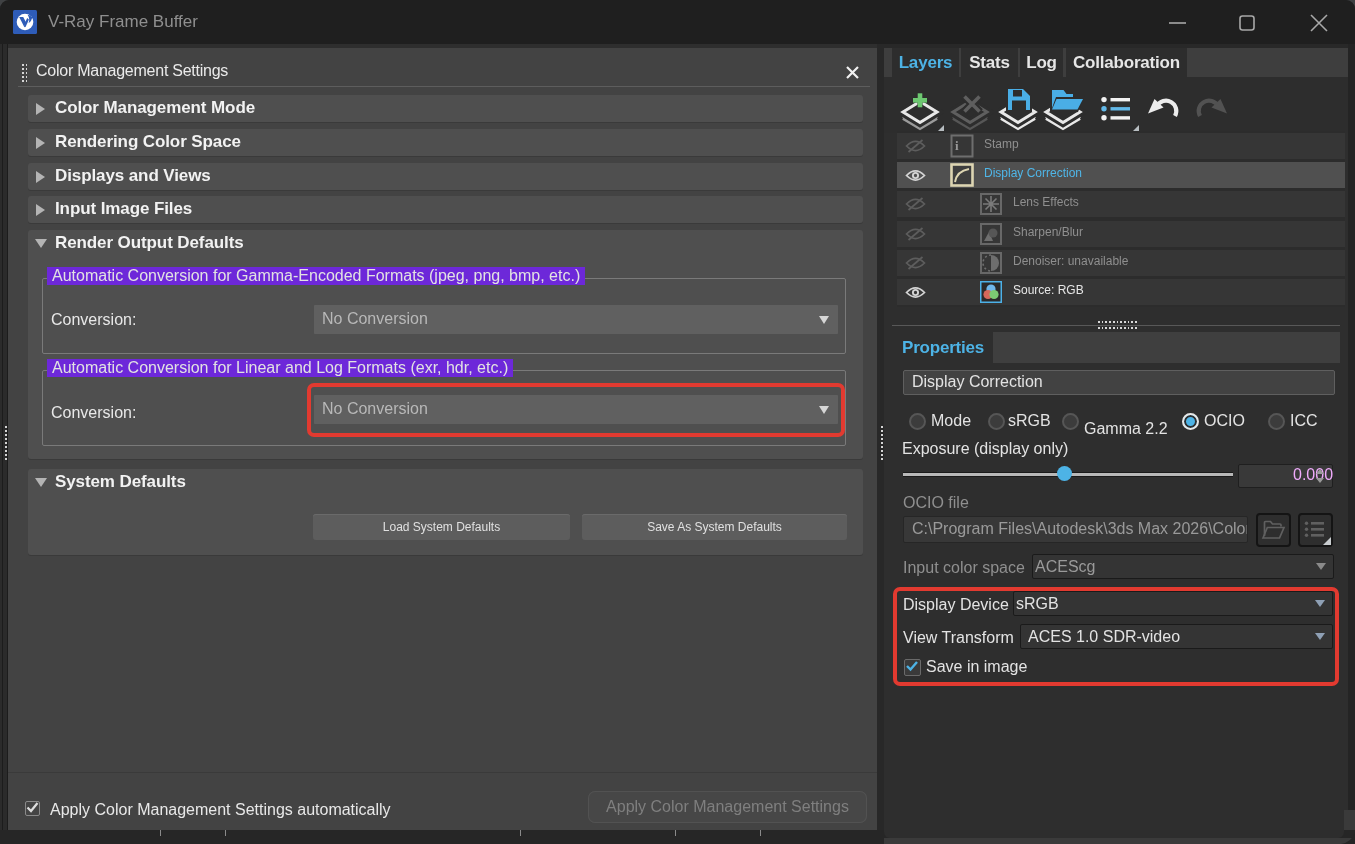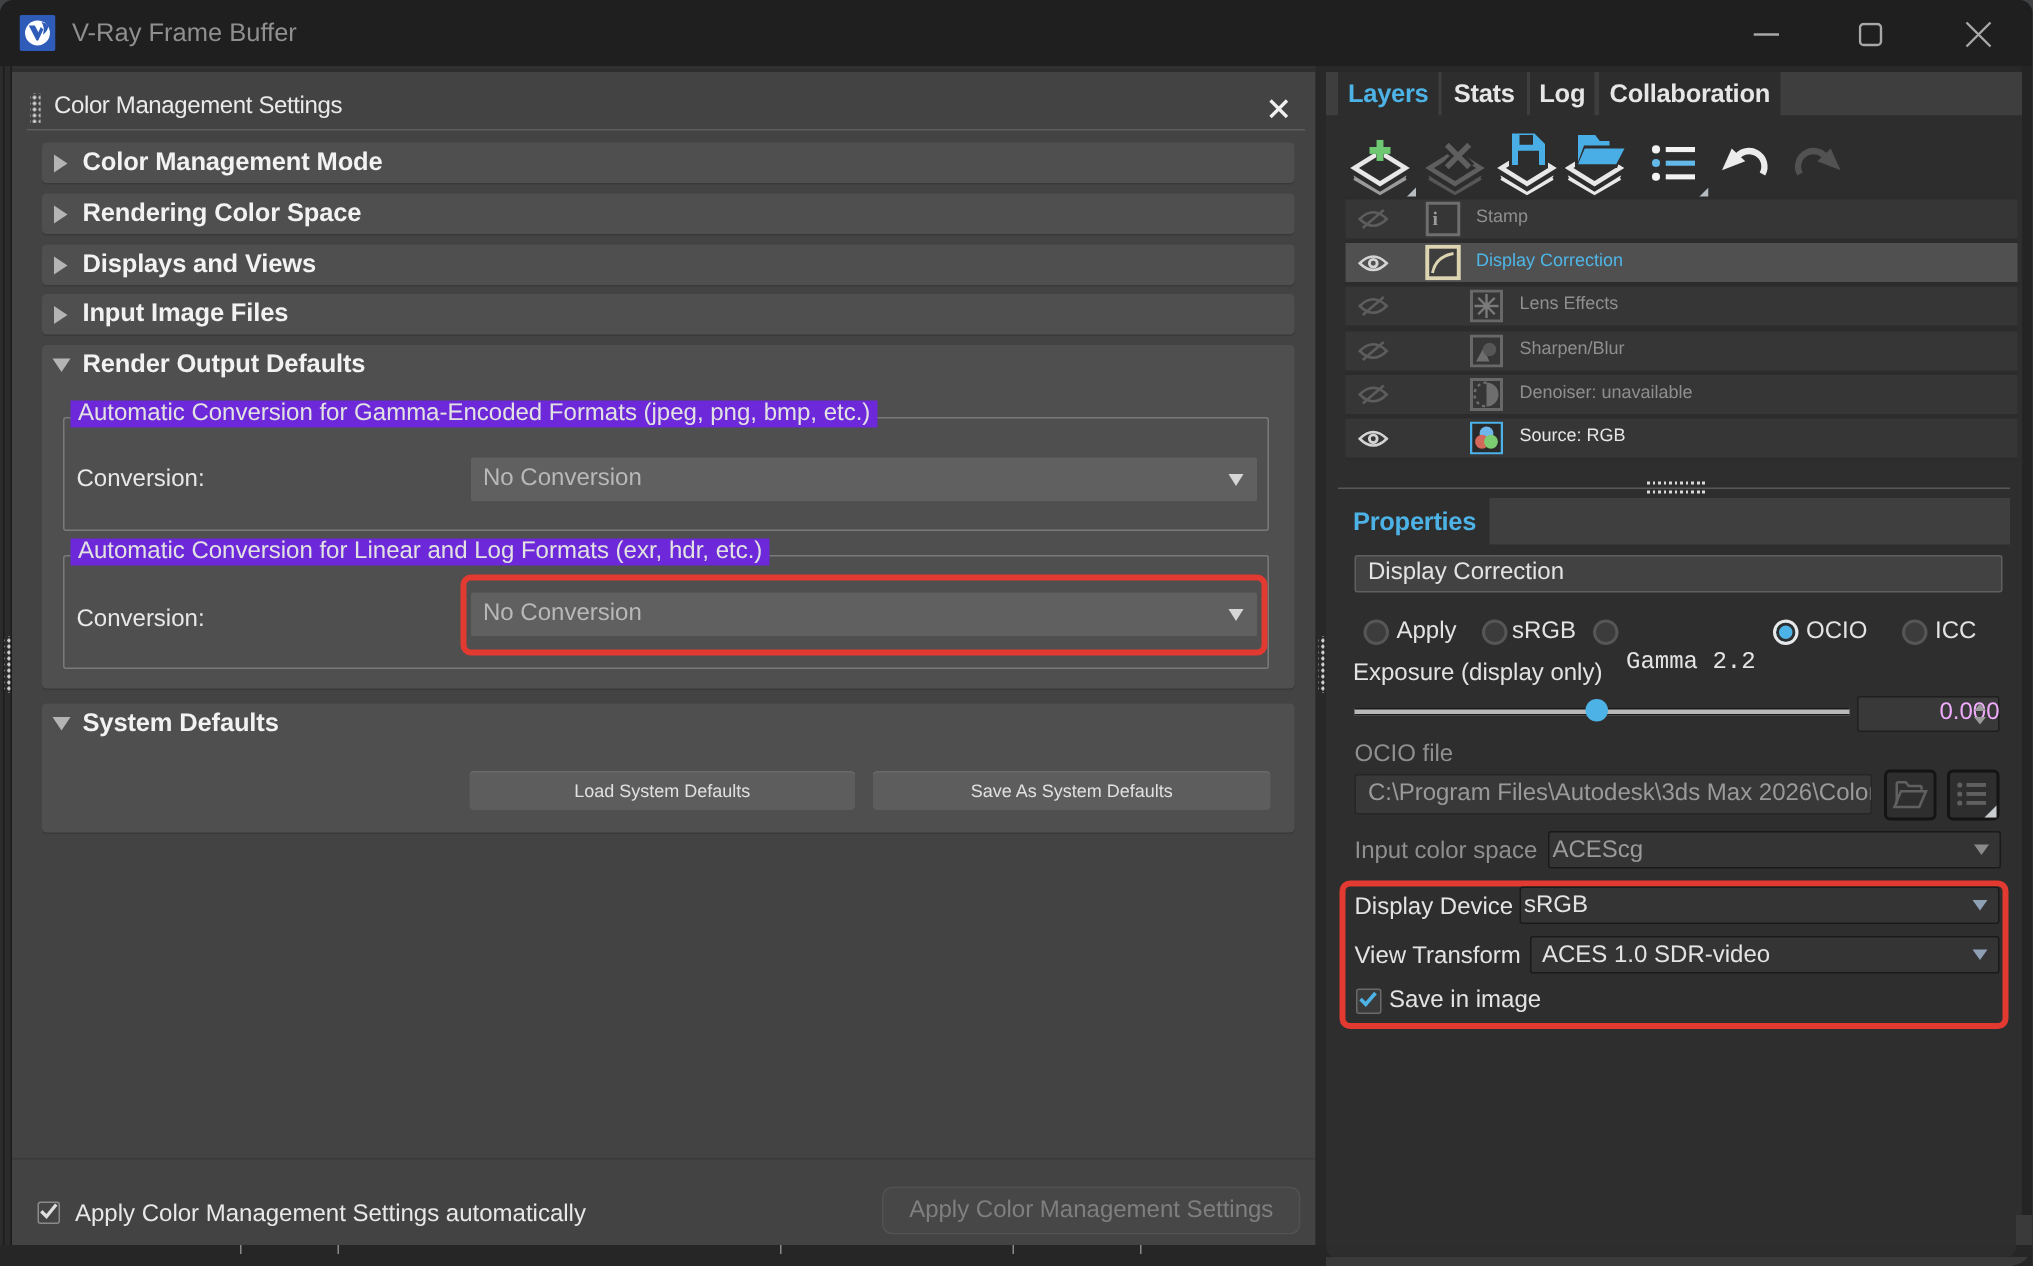--- a/index.html
+++ b/index.html
@@ -290,25 +290,25 @@
     </div>
     <div id="splitline"></div>
     <div style="position:absolute;left:214px;top:277px;width:40px;height:2px;background:repeating-linear-gradient(90deg,#d8d8d8 0 1.7px,transparent 1.7px 3.7px);"></div>
     <div style="position:absolute;left:214px;top:283px;width:40px;height:2px;background:repeating-linear-gradient(90deg,#d8d8d8 0 1.7px,transparent 1.7px 3.7px);"></div>
     <div id="propstrip"></div>
     <div id="proptitle">Properties</div>
     <div id="namefield">
           <span>Display Correction</span>
         </div>
     <div class="radio" style="left:25px;top:369px;"></div>
-        <div class="rlbl" style="left:47px;top:368px;">Apply</div>
+        <div class="rlbl" style="left:47px;top:368px;">Mode</div>
     <div class="radio" style="left:104px;top:369px;"></div>
         <div class="rlbl" style="left:124px;top:368px;">sRGB</div>
     <div class="radio" style="left:178px;top:369px;"></div>
-        <div class="rlbl" style="left:200px;top:388px;font-family:Liberation Mono, monospace;">Gamma 2.2</div>
+        <div class="rlbl" style="left:200px;top:376px;">Gamma 2.2</div>
     <div class="radio on" style="left:298px;top:369px;"></div>
         <div class="rlbl" style="left:320px;top:368px;">OCIO</div>
     <div class="radio" style="left:384px;top:369px;"></div>
         <div class="rlbl" style="left:406px;top:368px;">ICC</div>
     <div class="rlbl" style="left:18px;top:396px;">Exposure (display only)</div>
     <div id="sltrack"></div>
     <div id="slthumb"></div>
     <div id="numbox">
           <span>0.000</span>
       <div class="spin" style="right:8px;top:4px;border-bottom:5px solid #9a9a9a;"></div>

